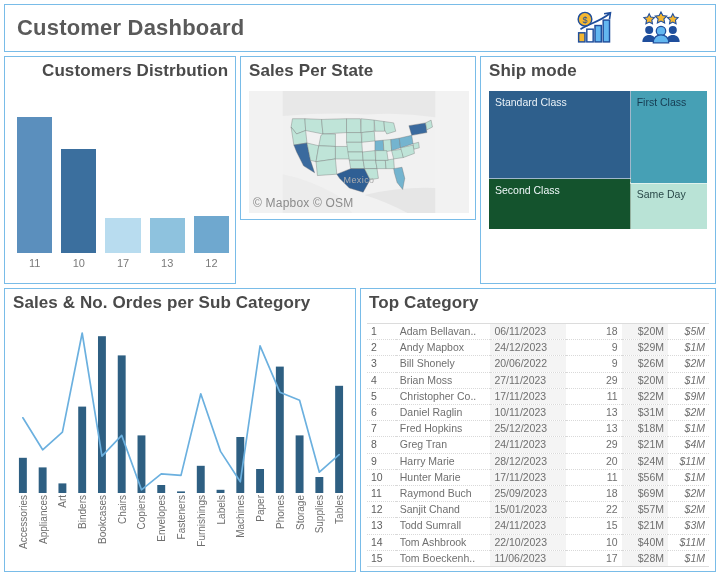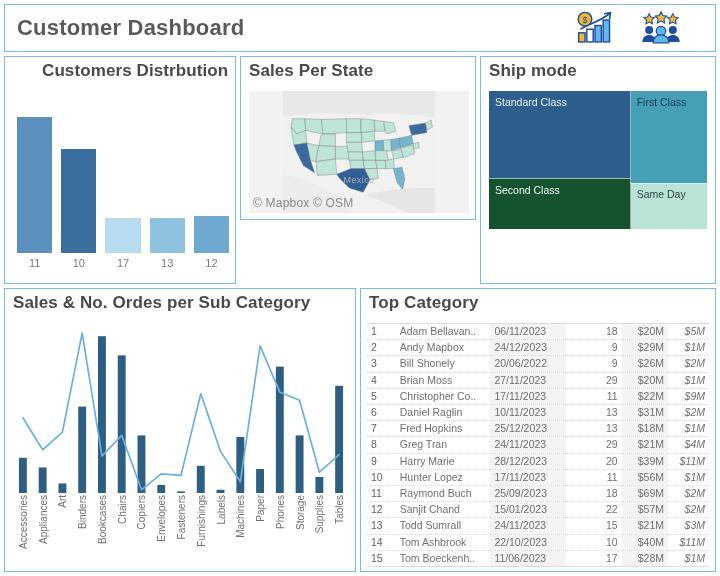--- a/index.html
+++ b/index.html
@@ -420,26 +420,26 @@
             <td class="c-date">24/11/2023</td>
             <td class="c-qty">29</td>
             <td class="c-sales">$21M</td>
             <td class="c-prof">$4M</td>
           </tr>
           <tr>
             <td class="c-rank">9</td>
             <td class="c-name">Harry Marie</td>
             <td class="c-date">28/12/2023</td>
             <td class="c-qty">20</td>
-            <td class="c-sales">$39M</td>
+            <td class="c-sales">$24M</td>
             <td class="c-prof">$11M</td>
           </tr>
           <tr>
             <td class="c-rank">10</td>
-            <td class="c-name">Hunter Lopez</td>
+            <td class="c-name">Hunter Marie</td>
             <td class="c-date">17/11/2023</td>
             <td class="c-qty">11</td>
             <td class="c-sales">$56M</td>
             <td class="c-prof">$1M</td>
           </tr>
           <tr>
             <td class="c-rank">11</td>
             <td class="c-name">Raymond Buch</td>
             <td class="c-date">25/09/2023</td>
             <td class="c-qty">18</td>

